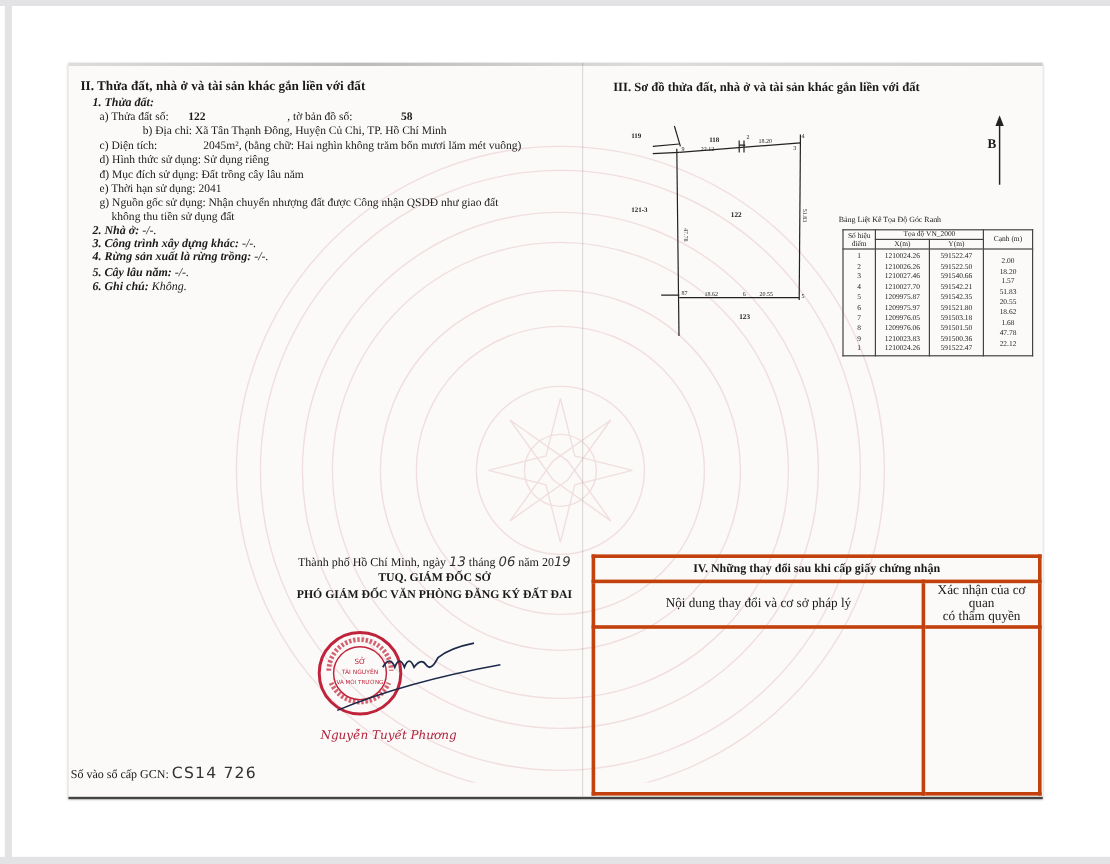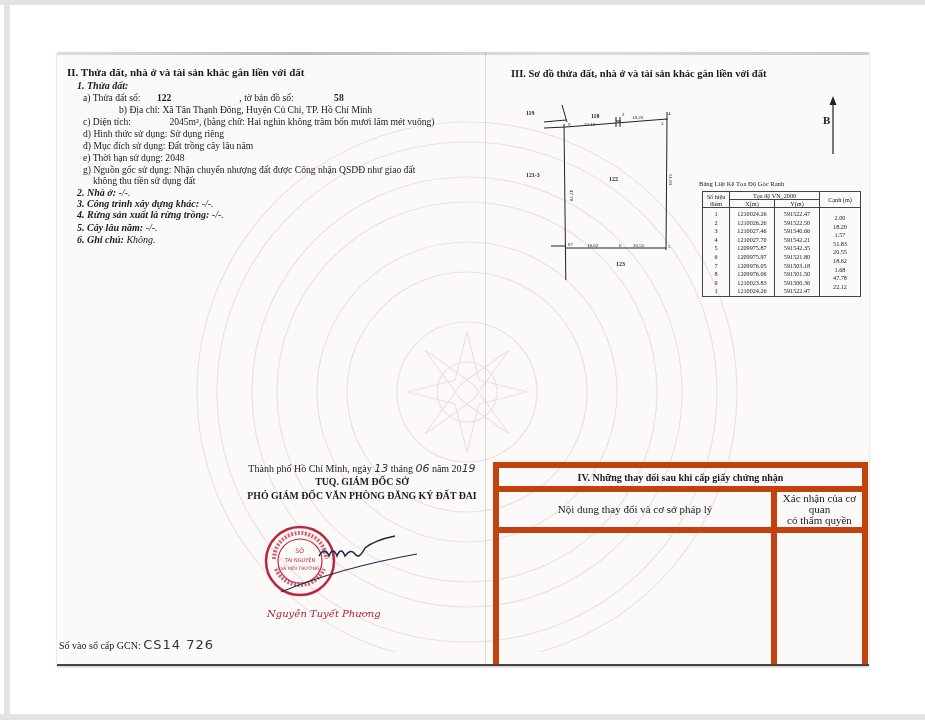--- a/index.html
+++ b/index.html
@@ -22,21 +22,21 @@
   .sig-block .org { font-weight:bold; font-size:9.8px; line-height:14px; }
   .stamp { position:absolute; left:207px; top:473px; width:72px; height:72px; }
   .signer { position:absolute; left:210px; top:556px; color:#b0213a; font-style:italic; font-size:10px; font-family:"DejaVu Serif", serif; }
   .gcn { position:absolute; left:0px; top:585px; font-size:10px; }
   .gcn .hw { font-family:"DejaVu Sans", sans-serif; color:#333; font-size:13px; letter-spacing:1px; }
   .coord-title { position:absolute; left:642px; top:128px; font-size:6.6px; }
   table.coords { position:absolute; left:645px; top:139px; border-collapse:collapse; font-size:6.2px; }
   table.coords th, table.coords td { border:1px solid #444; padding:0 2px; text-align:center; font-weight:normal; }
   table.coords td.cell-list { vertical-align:top; line-height:8.6px; padding-top:2px; }
   table.changes { position:absolute; left:436px; top:410px; width:375px; border-collapse:collapse; font-size:10px; }
-  table.changes th, table.changes td { border:6px solid #c2410c; }
+  table.changes th, table.changes td { border:3px solid #c2410c; }
   table.changes th.title { font-weight:bold; height:16px; font-size:10px; }
   table.changes th.col { font-weight:normal; height:26px; font-size:11px; line-height:11px; }
   table.changes td { height:134px; }
   .north { position:absolute; left:769px; top:44px; width:14px; height:60px; }
   .plot { position:absolute; left:467px; top:48px; width:180px; height:180px; }
 </style>
 </head>
 <body>
 
 <div class="frame-top"></div>
@@ -82,21 +82,21 @@
   <div class="abs ln" style="left:26px;top:76px;">
     <span>d) Hình thức sử dụng:</span>
     <span>Sử dụng riêng</span>
   </div>
   <div class="abs ln" style="left:26px;top:88px;">
     <span>đ) Mục đích sử dụng:</span>
     <span>Đất trồng cây lâu năm</span>
   </div>
   <div class="abs ln" style="left:26px;top:100px;">
     <span>e) Thời hạn sử dụng:</span>
-    <span>2048</span>
+    <span>2041</span>
   </div>
   <div class="abs ln" style="left:26px;top:112px;">
     <span>g) Nguồn gốc sử dụng:</span>
     <span>Nhận chuyển nhượng đất được Công nhận QSDĐ như giao đất</span>
   </div>
   <div class="abs ln" style="left:36px;top:123px;">không thu tiền sử dụng đất</div>
 
   <div class="abs h-sub" style="left:20px;top:135px;">
     <span>2. Nhà ở:</span>
     <span style="font-weight:normal">-/-.</span>

